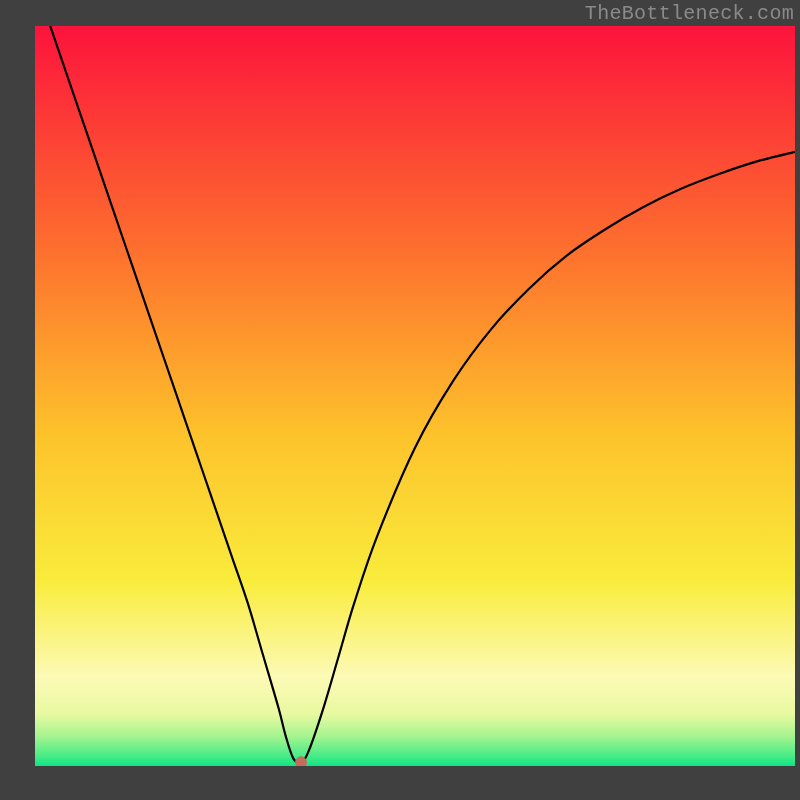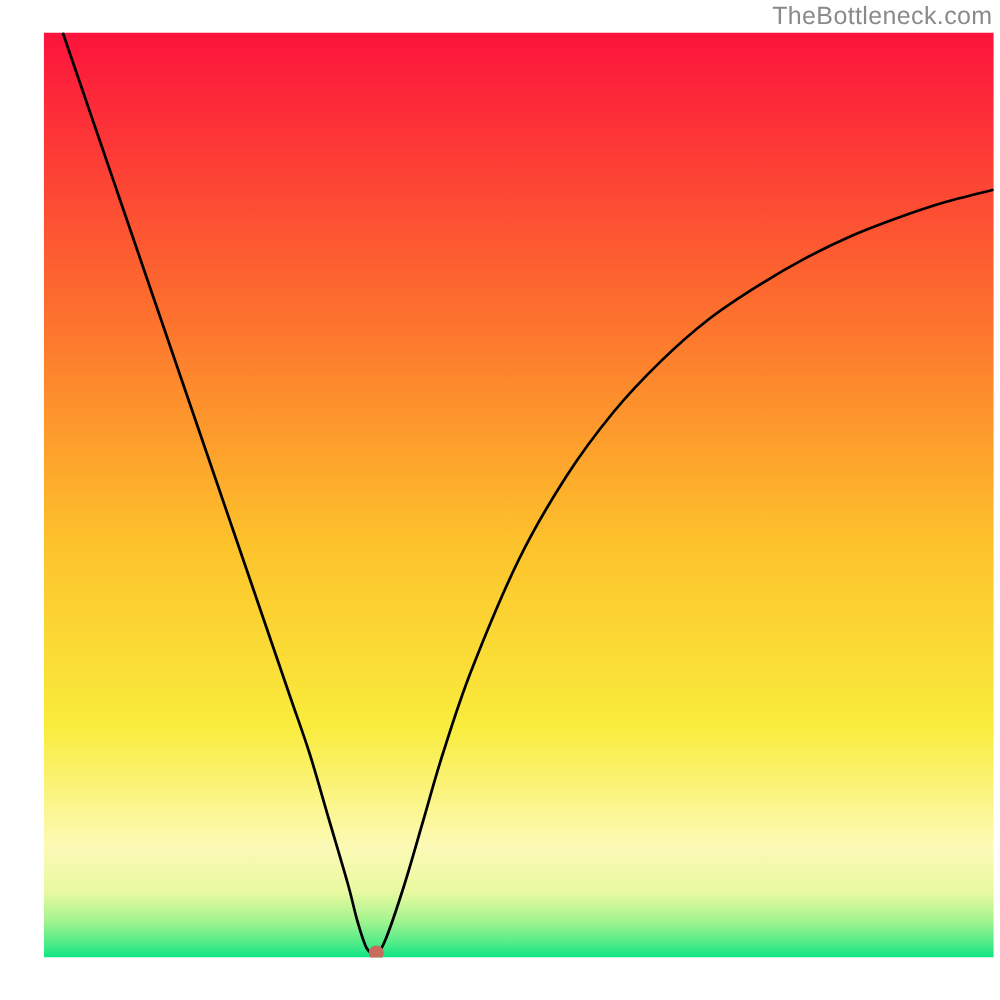--- a/index.html
+++ b/index.html
@@ -1,22 +1,23 @@
 <!DOCTYPE html>
 <html><head>
 <meta charset="utf-8">
 <style>
   * { margin: 0; padding: 0; box-sizing: border-box; }
   html, body { width: 800px; height: 800px; overflow: hidden; }
   body { background: #000; font-family: Arial, sans-serif; }
   .outer {
     width: 800px;
     height: 800px;
-    background: #ffffff;
+    background: #404040;
     position: relative;
+    font-family: Liberation Mono, monospace;
   }
   .watermark {
     position: absolute;
     top: 2px;
     right: 6px;
     color: #8a8a8a;
     font-size: 20px;
     font-weight: 500;
     letter-spacing: 0.3px;
     z-index: 10;

